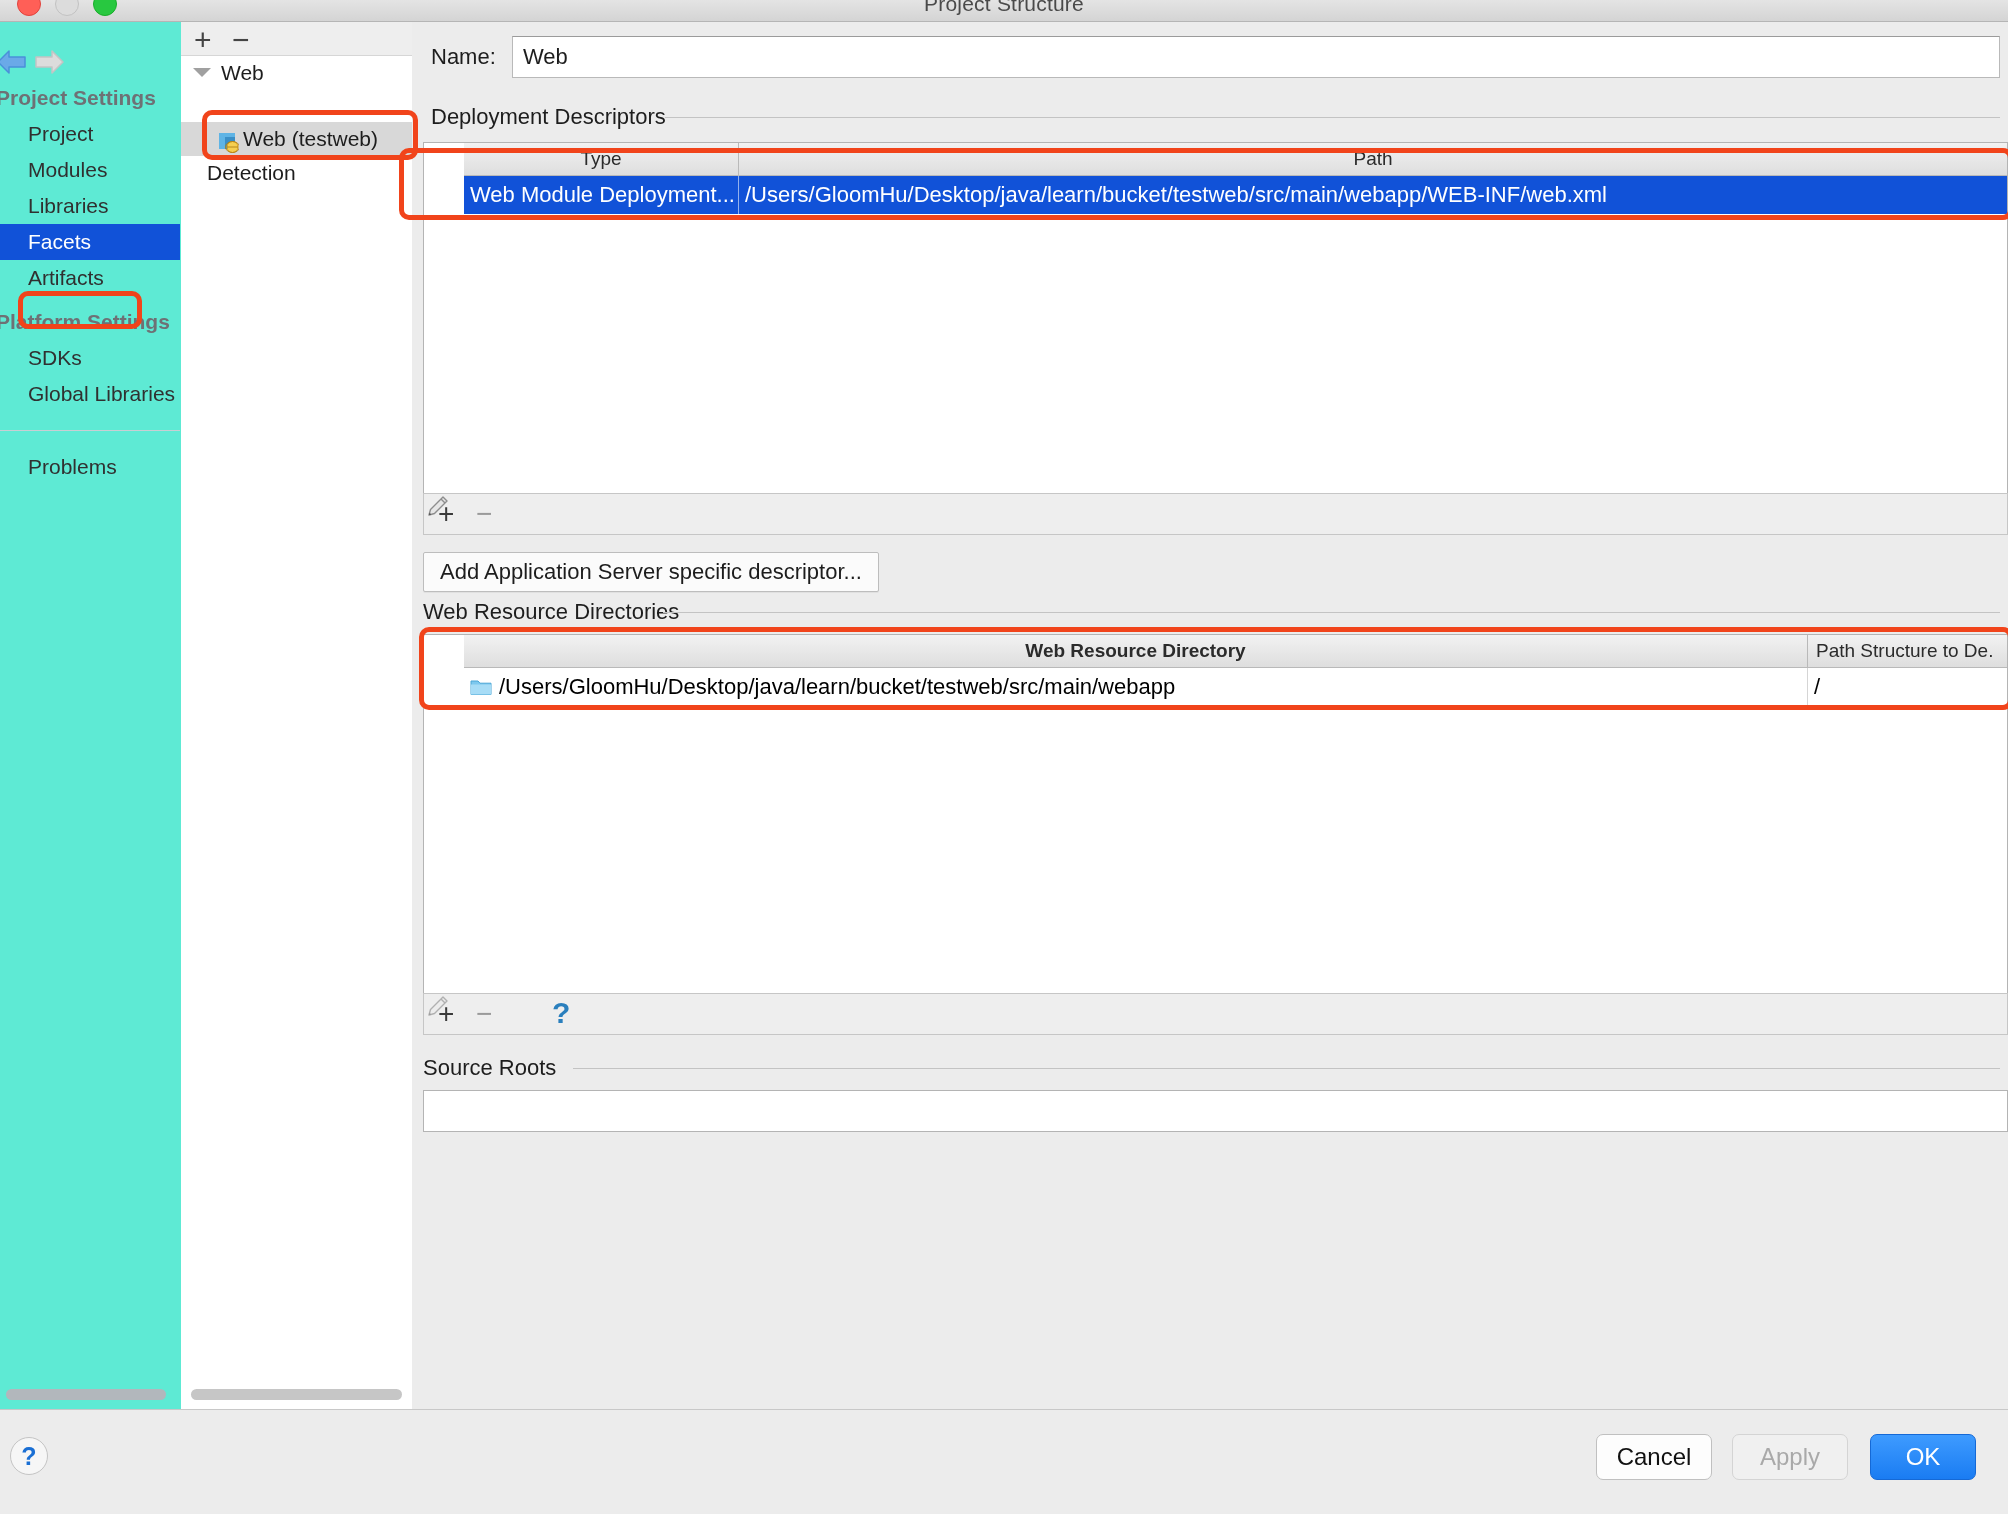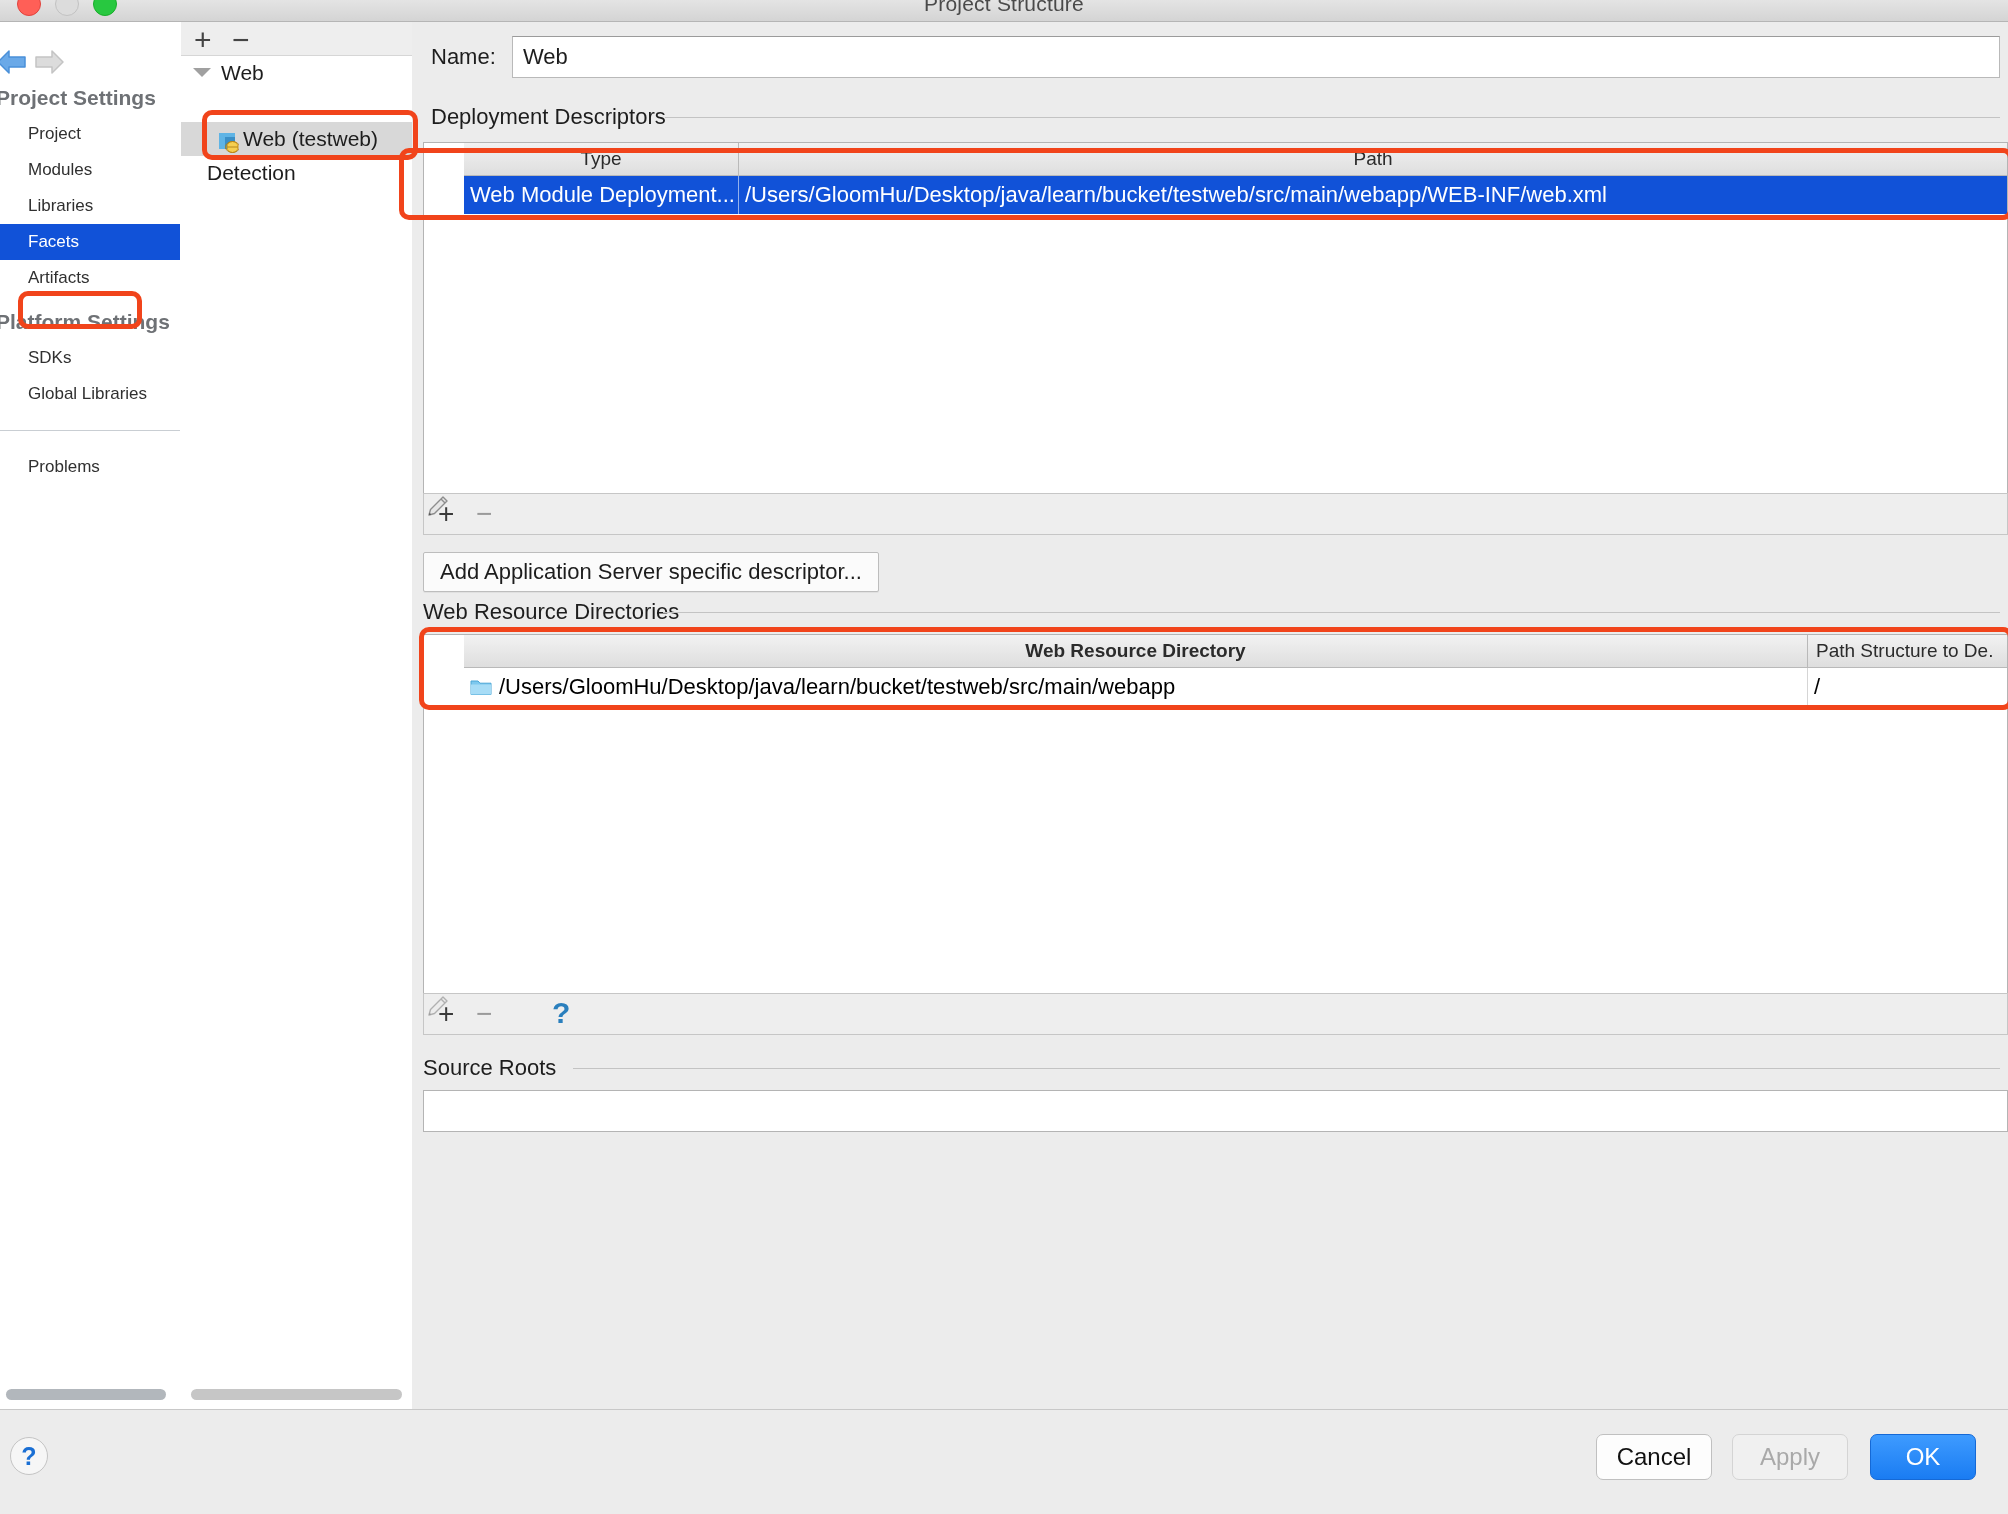--- a/index.html
+++ b/index.html
@@ -49,21 +49,21 @@
   .tl-close  { left: 17px;  background: #ff5f57; border: 1px solid #e0443e; }
   .tl-min    { left: 55px;  background: #dcdcdc; border: 1px solid #c2c2c2; }
   .tl-max    { left: 93px;  background: #28c840; border: 1px solid #1aad2b; }
 
   
   .sidebar {
     position: absolute;
     left: 0; top: 22px;
     width: 212px;
     height: 1388px;
-    background: #ffffff;
+    background: #5eead4;
     border-right: 1px solid #4c1d95;
     box-sizing: border-box;
   }
   .nav-arrows {
     position: absolute;
     left: 0; top: 18px;
     height: 50px; width: 180px;
   }
   .arrow-back, .arrow-fwd {
     position: absolute;
@@ -81,21 +81,21 @@
   .nav-group {
     font-size: 21px;
     font-weight: bold;
     color: #6e7175;
     padding: 3px 0 3px 0px;
     margin-left: -4px;
     height: 30px;
     line-height: 30px;
   }
   .nav-item {
-    font-size: 17px;
+    font-size: 21px;
     color: #303030;
     height: 36px;
     line-height: 36px;
     padding-left: 28px;
     box-sizing: border-box;
     position: relative;
   }
   .nav-item.selected {
     background: #1152d8;
     color: #ffffff;

